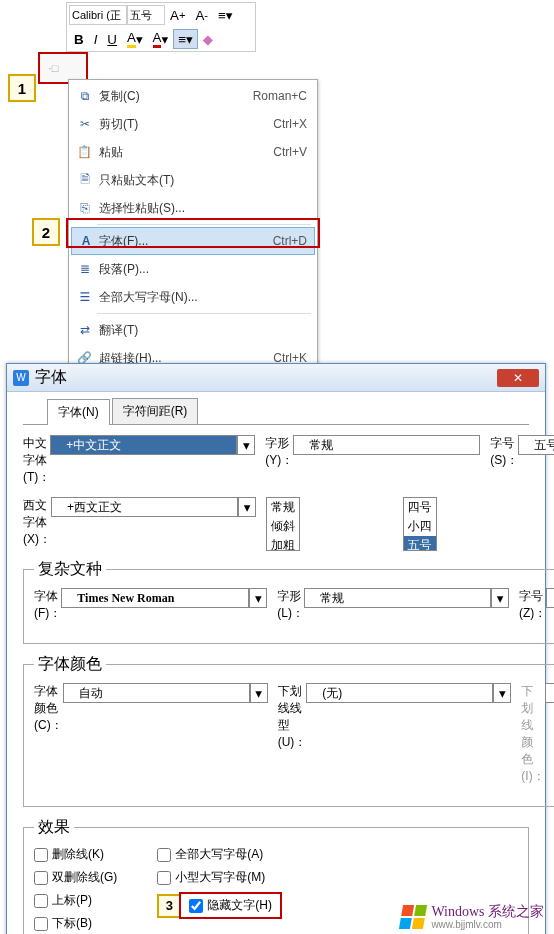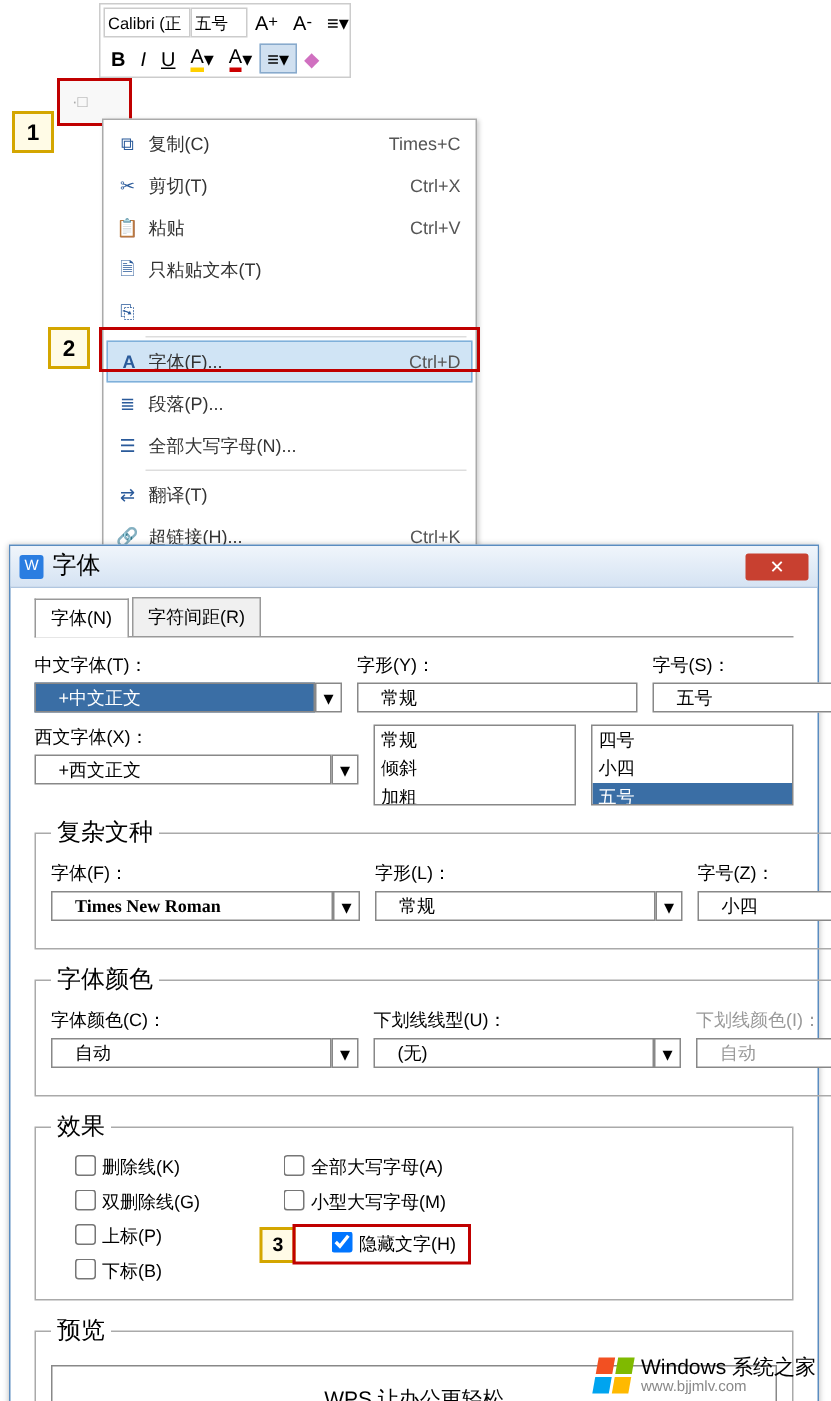--- a/index.html
+++ b/index.html
@@ -1,19 +1,19 @@
 <!DOCTYPE html>
 <html><head>
 <meta charset="utf-8">
 <style>
 * { box-sizing: border-box; margin: 0; padding: 0; font-family: "Microsoft YaHei", SimSun, sans-serif; }
 body { width: 554px; height: 934px; background: #fff; position: relative; font-size: 12px; }
 
 
-.toolbar { position: absolute; left: 66px; top: 2px; width: 168px; border: 1px solid #ccc; background: #fff; }
+.toolbar { position: absolute; left: 66px; top: 2px; width: 190px; border: 1px solid #ccc; background: #fff; }
 .toolbar-row { display: flex; align-items: center; height: 24px; padding: 0 2px; }
 .toolbar-btn { border: 1px solid transparent; background: none; padding: 2px 4px; display: flex; align-items: center; justify-content: center; cursor: pointer; height: 20px; }
 .toolbar-select { border: 1px solid #ccc; font-size: 11px; height: 20px; background: #fff; padding: 0 2px; }
 .font-name { width: 58px; }
 .font-size { width: 38px; }
 .align-btn { background: #d0e0f0; border: 1px solid #88aacc; }
 
 
 .step-marker { position: absolute; width: 28px; height: 28px; background: #fffbe6; border: 2px solid #d4a600; display: flex; align-items: center; justify-content: center; font-weight: bold; font-size: 15px; }
 .page-nub { position: absolute; border: 2px solid #c00000; background: #f8f8f8; }
@@ -30,44 +30,44 @@
 
 
 .dialog { position: absolute; left: 6px; top: 363px; width: 540px; border: 1px solid #5a8cc0; background: #fff; box-shadow: 0 0 4px rgba(0,0,0,.3); }
 .dlg-title { background: linear-gradient(#f0f5fb, #d5e3f3); height: 28px; display: flex; align-items: center; padding: 0 0 0 6px; border-bottom: 1px solid #b0c6e0; }
 .dlg-title .wicon { width: 16px; height: 16px; background: #2a7de1; border-radius: 2px; margin-right: 6px; display: flex; align-items: center; justify-content: center; color: #fff; font-size: 10px; }
 .dlg-title .wtxt { flex: 1; font-size: 16px; }
 .dlg-close { width: 42px; height: 18px; background: #c84030; border-radius: 2px; color: #fff; display: flex; align-items: center; justify-content: center; margin-right: 6px; font-size: 12px; cursor: pointer; }
 .dlg-body { padding: 6px 16px 10px; }
 .tabs { display: flex; border-bottom: 1px solid #999; margin-bottom: 10px; }
 .tab { border: 1px solid #999; border-bottom: none; padding: 4px 10px; margin-right: 2px; background: #f0f0f0; cursor: pointer; font-size: 12px; position: relative; }
-.tab.active { background: #fff; top: 1px; }
+.tab.active { background: #fff; top: 1px; margin-left: 24px; }
 .row { display: flex; gap: 10px; margin-bottom: 8px; }
-.col { display: flex; flex-direction: column; }
+.col { display: flex; flex-direction: row; }
 .col label { font-size: 12px; margin-bottom: 3px; }
 input.txt, select.sel { border: 1px solid #888; font-size: 12px; height: 20px; padding: 0 15px; background: #fff; }
 input.txt.sel-blue { background: #3a6ea5; color: #fff; }
 .listbox { border: 1px solid #888; background: #fff; height: 54px; overflow: hidden; font-size: 12px; }
 .listbox div { padding: 1px 4px; }
 .listbox .sel { background: #3a6ea5; color: #fff; }
 fieldset { border: 1px solid #aaa; padding: 8px 10px 10px; margin-bottom: 10px; }
 fieldset legend { font-size: 16px; padding: 0 4px; }
 .chk-grid { display: flex; gap: 40px; }
 .chk-col { display: flex; flex-direction: column; gap: 6px; }
-.chk { display: flex; align-items: flex-start; gap: 4px; font-size: 12px; margin-left: 16px; }
+.chk { display: flex; align-items: center; gap: 4px; font-size: 12px; }
 .chk input { width: 14px; height: 14px; }
 .hidden-outline { border: 2px solid #c00000; padding: 3px 8px; margin-left: -10px; display: inline-flex; align-items: center; gap: 4px; }
 .preview-box { border: 1px solid #888; height: 46px; display: flex; align-items: center; justify-content: center; font-size: 14px; margin-top: 4px; }
 
 
 .watermark { position: absolute; right: 10px; bottom: 4px; display: flex; align-items: center; gap: 6px; }
 .winlogo { width: 24px; height: 24px; display: grid; grid-template: 1fr 1fr / 1fr 1fr; gap: 2px; transform: skewX(-10deg); }
 .winlogo div:nth-child(1){background:#f25022}.winlogo div:nth-child(2){background:#7fba00}.winlogo div:nth-child(3){background:#00a4ef}.winlogo div:nth-child(4){background:#ffb900}
 .wm-text { display: flex; flex-direction: column; line-height: 1.1; }
-.wm-text .l1 { font-size: 14px; color: #000000; font-family: Liberation Sans, sans-serif; }
+.wm-text .l1 { font-size: 14px; color: #701a75; font-family: Liberation Serif, serif; }
 .wm-text .l2 { font-size: 10px; color: #888; }
 </style>
 </head>
 <body>
 
 <div class="toolbar">
   <div class="toolbar-row">
     <input class="toolbar-select font-name" value="Calibri (正" style="">
     <input class="toolbar-select font-size" value="五号" style="">
     <button class="toolbar-btn">A<sup>+</sup></button>
@@ -86,38 +86,39 @@
 </div>
 
 <div class="page-nub" style="left:38px; top:52px; width:50px; height:32px;"></div>
 <div style="position:absolute; left:48px; top:62px; color:#aaa; font-size:11px;">·□</div>
 <div class="step-marker" style="left:8px; top:74px">1</div>
 
 <div class="context-menu">
   <div class="menu-item">
     <span class="micon">⧉</span>
     <span class="mlabel">复制(C)</span>
-    <span class="mshort">Times+C</span>
+    <span class="mshort">Roman+C</span>
   </div>
   <div class="menu-item">
     <span class="micon">✂</span>
     <span class="mlabel">剪切(T)</span>
     <span class="mshort">Ctrl+X</span>
   </div>
   <div class="menu-item">
     <span class="micon">📋</span>
     <span class="mlabel">粘贴</span>
     <span class="mshort">Ctrl+V</span>
   </div>
   <div class="menu-item">
     <span class="micon">🗎</span>
     <span class="mlabel">只粘贴文本(T)</span>
   </div>
   <div class="menu-item">
     <span class="micon">⎘</span>
+    <span class="mlabel">选择性粘贴(S)...</span>
   </div>
   <div class="menu-sep"></div>
   <div class="menu-item menu-hl">
     <span class="micon" style="color:#2a5a9a;font-weight:bold">A</span>
     <span class="mlabel">字体(F)...</span>
     <span class="mshort">Ctrl+D</span>
   </div>
   <div class="menu-item">
     <span class="micon">≣</span>
     <span class="mlabel">段落(P)...</span>

